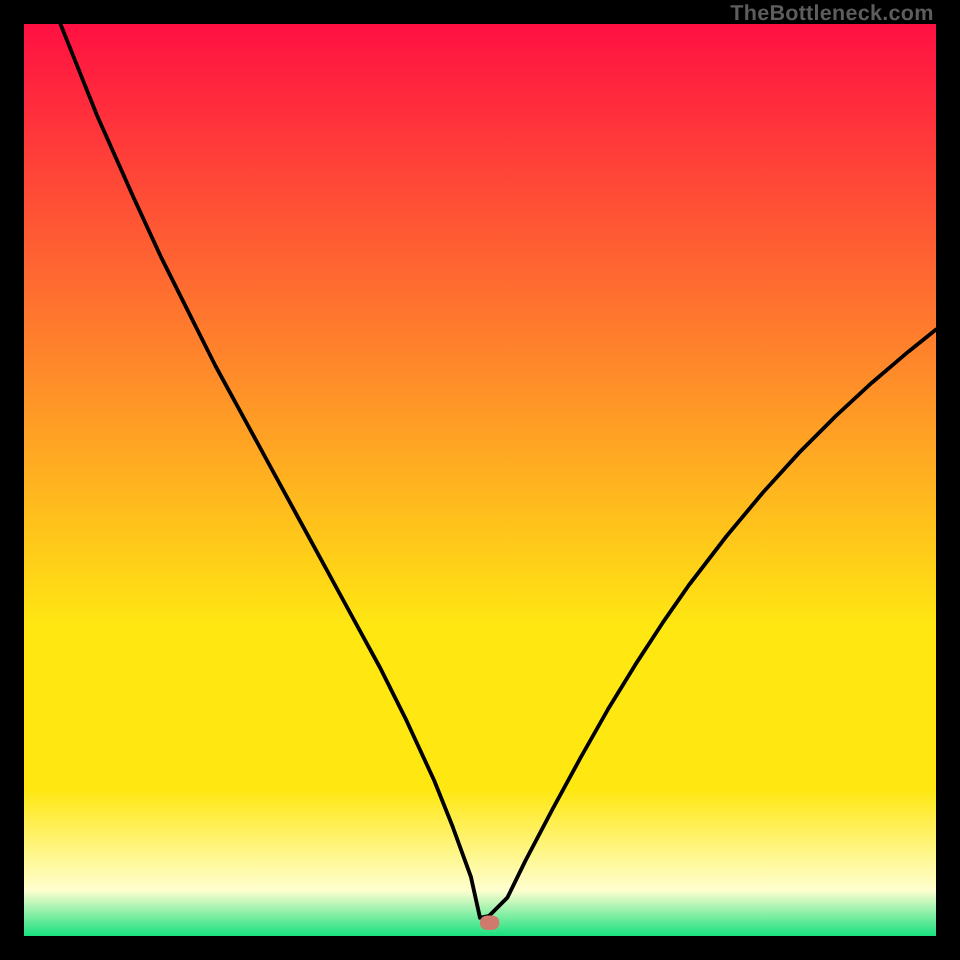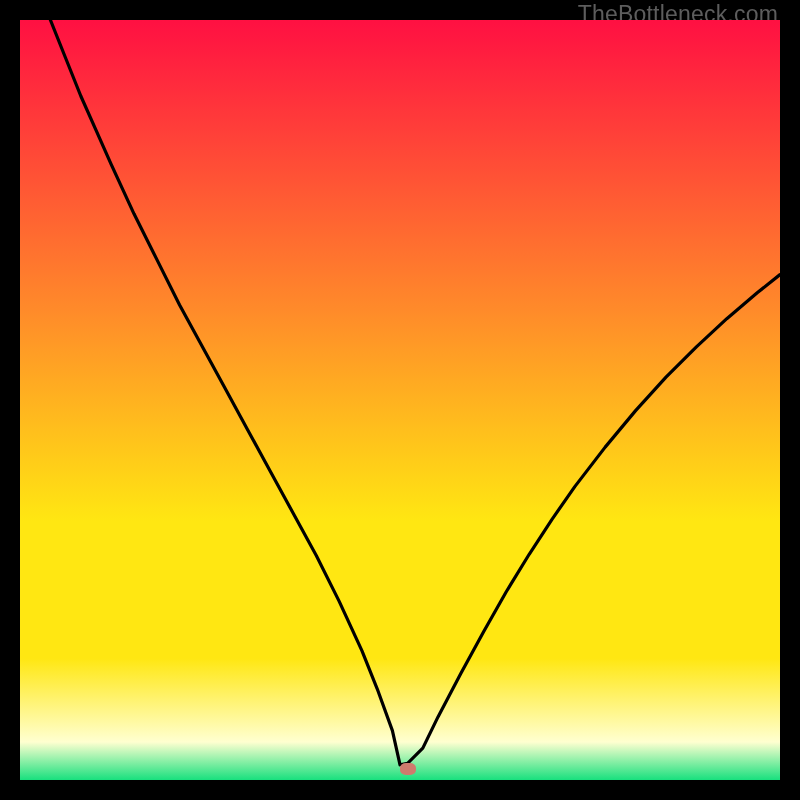--- a/index.html
+++ b/index.html
@@ -41,22 +41,22 @@
     width: 16px;
     height: 12px;
     border-radius: 6px / 5px;
     transform: translate(-50%, -50%);
   }
   .watermark {
     position: absolute;
     top: 1px;
     right: 22px;
     color: #5d5d5d;
-    font-size: 23px;
-    font-weight: 400;
+    font-size: 18px;
+    font-weight: 700;
     letter-spacing: 0.2px;
   }
 </style>
 </head>
 <body>
 
 <div class="frame">
 
   <div class="watermark">TheBottleneck.com</div>
 

